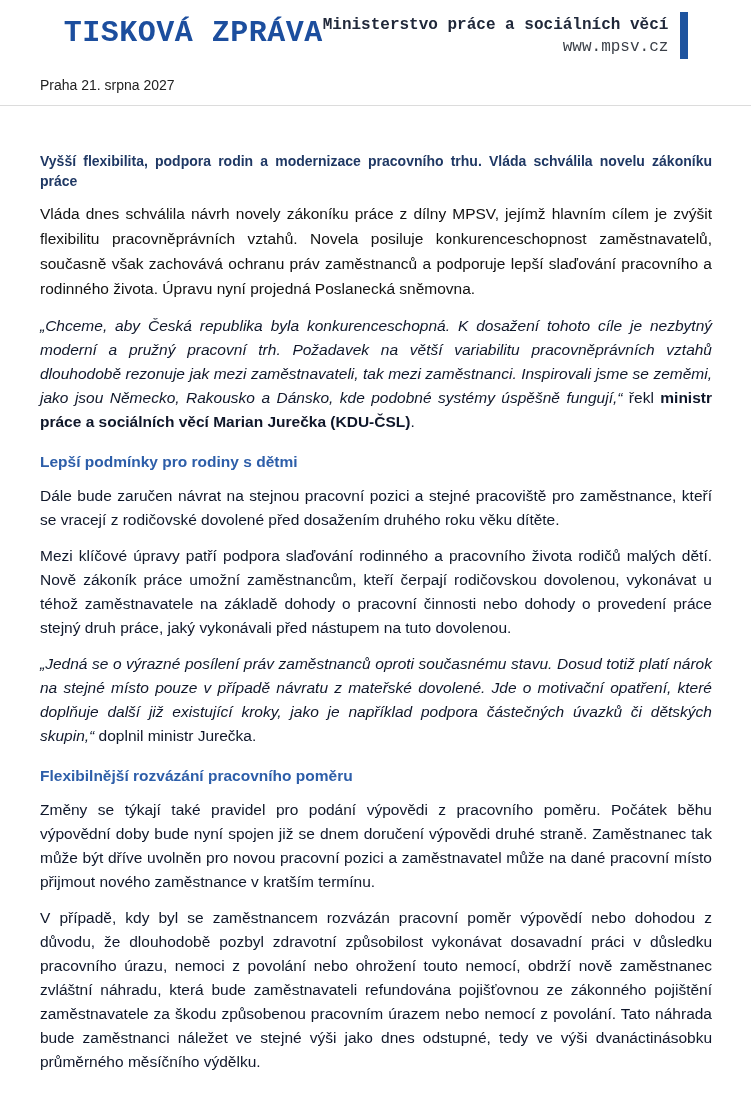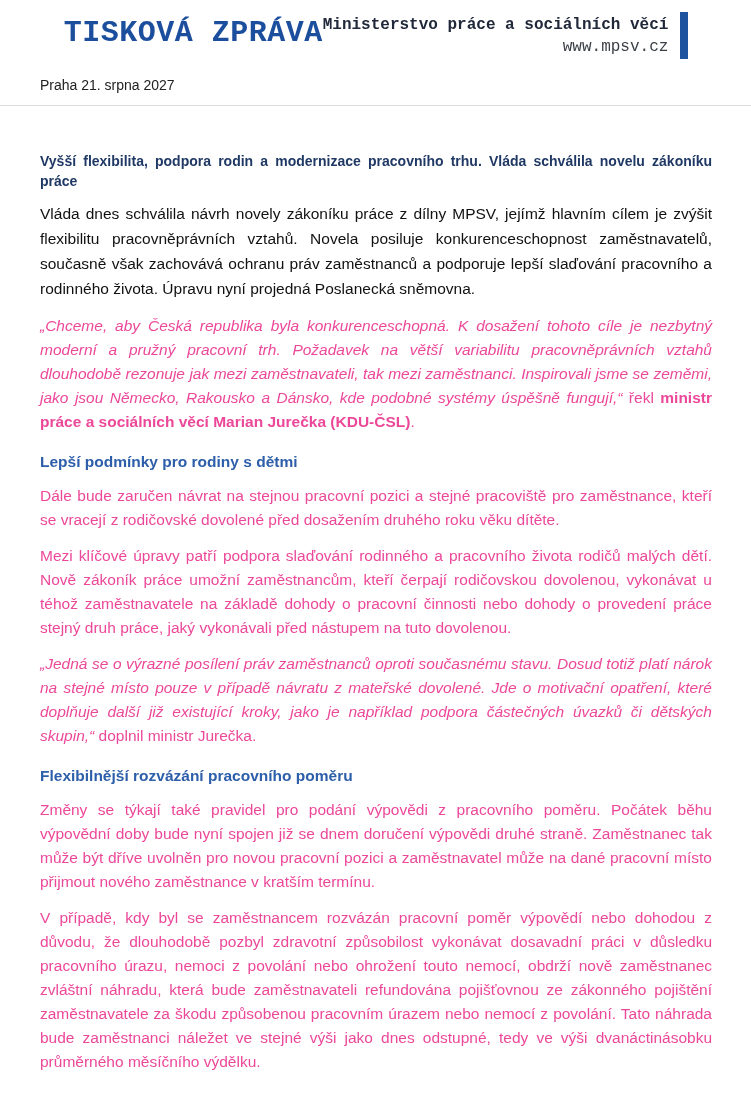--- a/index.html
+++ b/index.html
@@ -76,21 +76,21 @@
     font-weight: bold;
     color: #1f3864;
     line-height: 1.45;
     text-align: justify;
   }
   p {
     margin: 12px 0 0 0;
     font-size: 15.5px;
     line-height: 1.55;
     text-align: justify;
-    color: #ec4899;
+    color: #0f172a;
   }
   p.lead {
     font-weight: normal;
     color: #111;
     line-height: 1.6;
     margin-top: 11px;
   }
   p.quote em {
     font-style: italic;
   }

